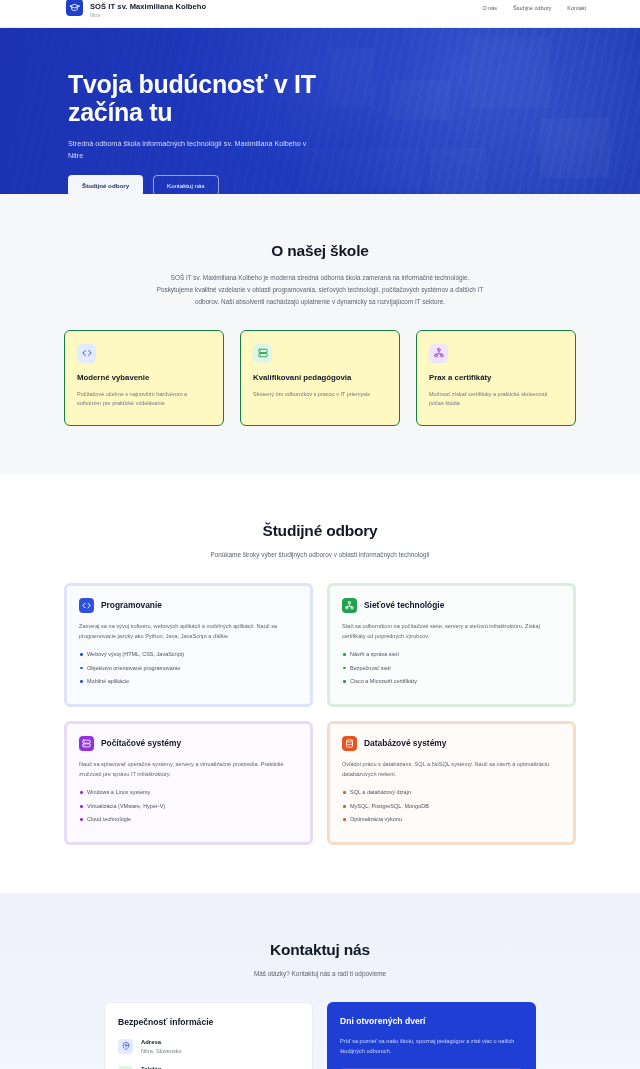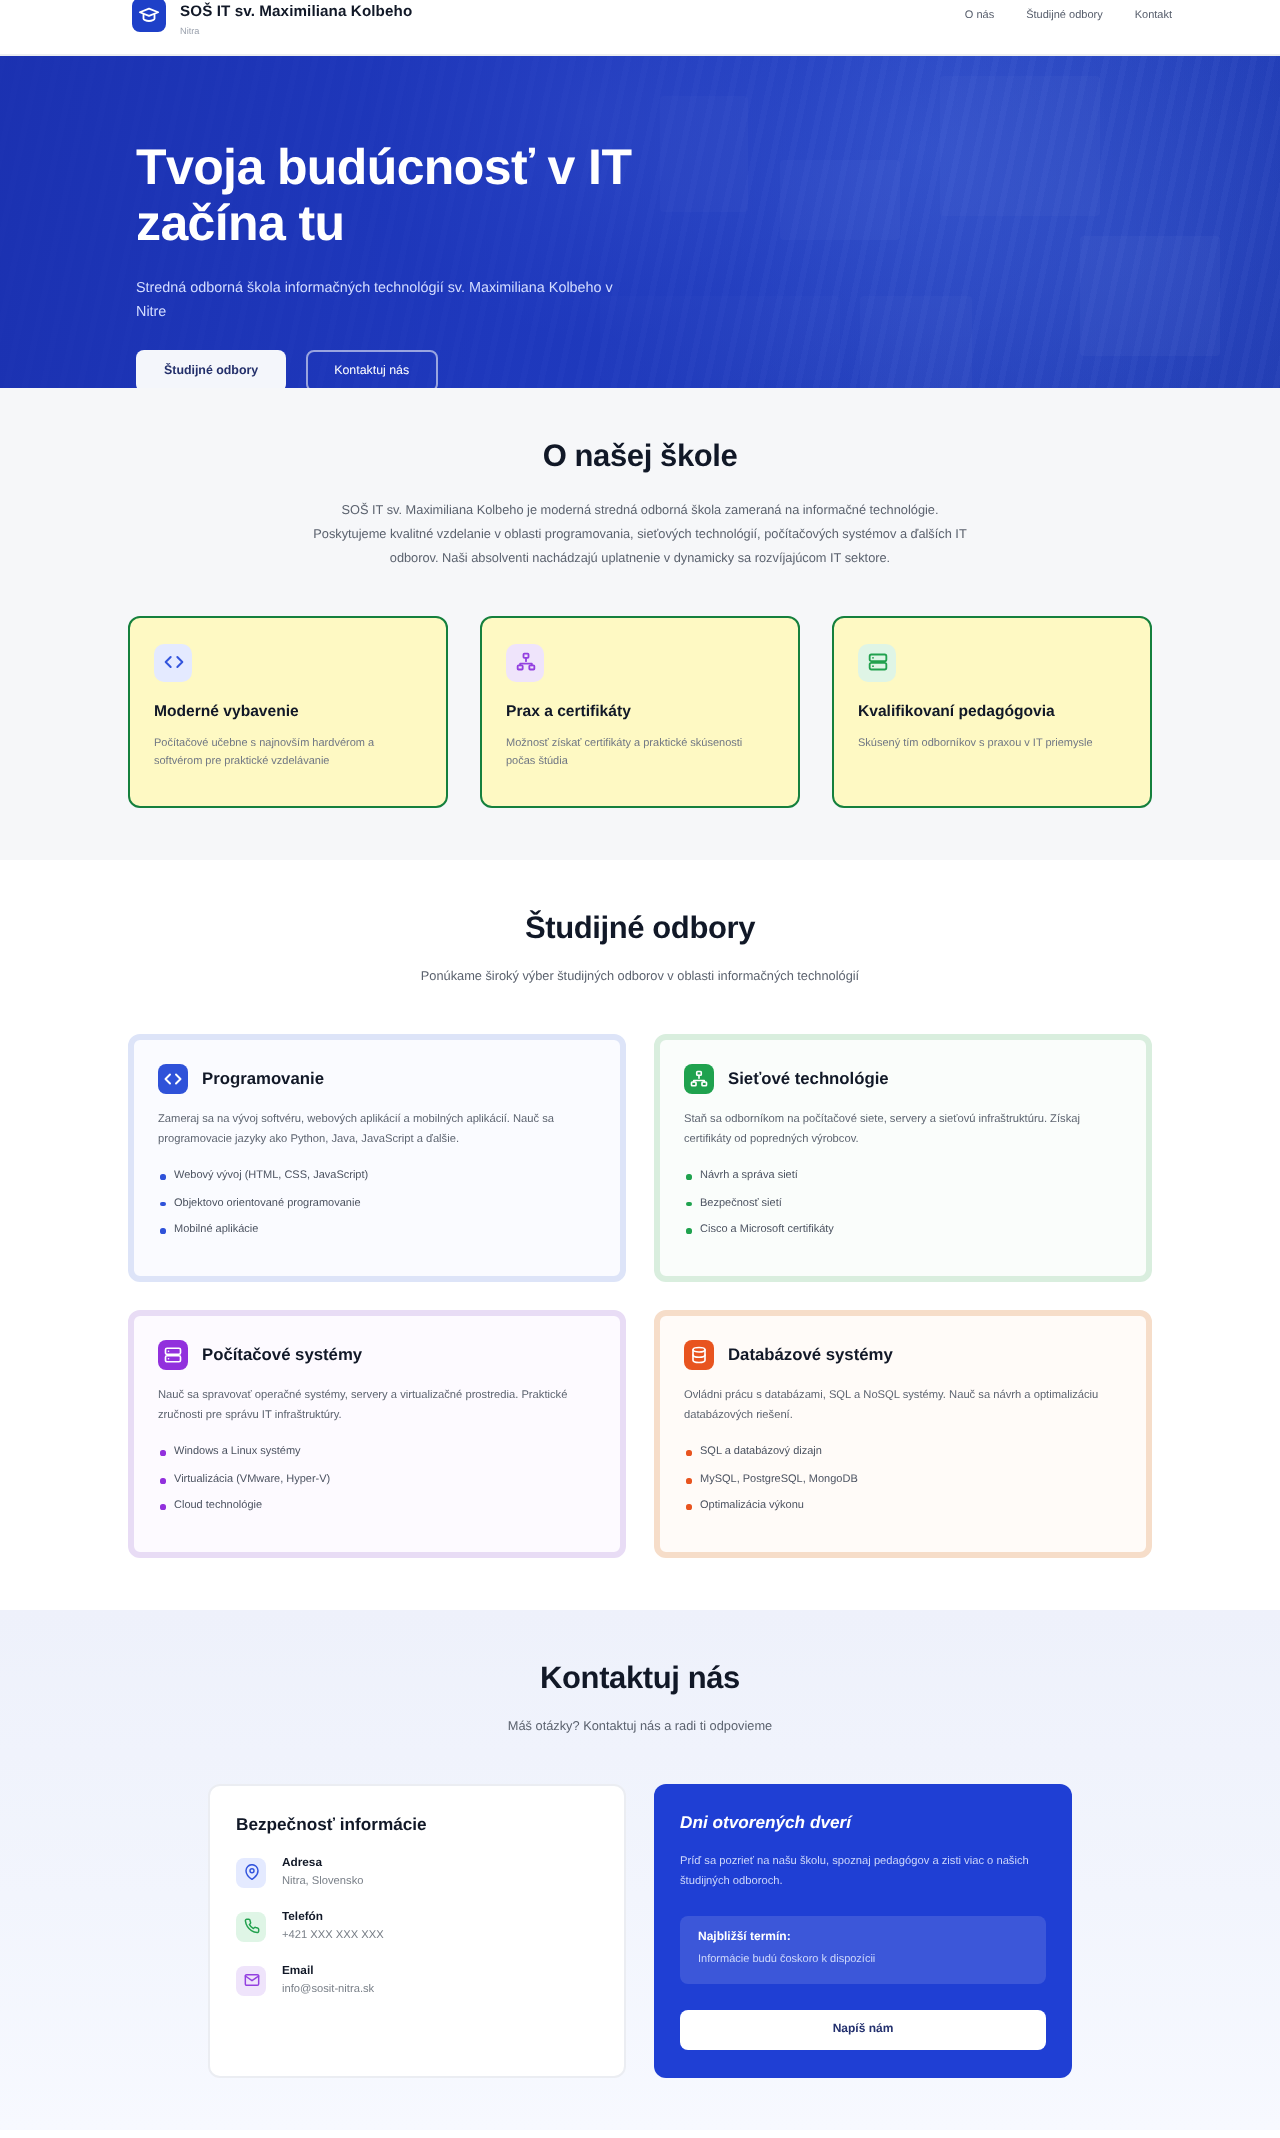--- a/index.html
+++ b/index.html
@@ -89,21 +89,21 @@
     padding: 6px 13px;
     cursor: pointer;
     white-space: nowrap;
     border: 1px solid transparent;
     font-family: inherit;
   }
   .btn-light { background: #f4f6fb; color: #24306b; font-weight: 600; }
   .btn-ghost { background: transparent; color: #ffffff; border-color: rgba(255,255,255,0.55); }
 
   
-  .section { padding: 26px 0; }
+  .section { padding: 48px 0; }
   .section-gray { background: #f6f7f9; }
   .section-white { background: #ffffff; }
   .section-contact {
     background: linear-gradient(180deg, #eef1fb 0%, #f2f5fd 55%, #f7f9ff 100%);
   }
   .container { width: 512px; margin: 0 auto; }
   .section-title {
     text-align: center;
     font-size: 15.5px;
     font-weight: 800;
@@ -236,21 +236,21 @@
   .contact-value { font-size: 5.6px; color: #7a8089; margin-top: 3px; }
 
   .open-days {
     background: #1f3fd4;
     border-radius: 6px;
     padding: 14px 13px 14px;
     color: #ffffff;
     display: flex;
     flex-direction: column;
   }
-  .open-days-title { font-size: 8.6px; font-weight: 700; font-style: italic; }
+  .open-days-title { font-size: 8.6px; font-weight: 700; }
   .open-days-desc {
     margin-top: 10px;
     font-size: 5.6px;
     line-height: 1.8;
     color: #ccd6fb;
   }
   .open-days-box {
     margin-top: 12px;
     background: rgba(255,255,255,0.13);
     border-radius: 4px;
@@ -329,43 +329,43 @@
           <svg viewBox="0 0 24 24" fill="none" stroke="currentColor" stroke-width="2.4" stroke-linecap="round" stroke-linejoin="round">
             <polyline points="16 18 22 12 16 6"></polyline>
               <polyline points="8 6 2 12 8 18"></polyline>
           </svg>
         </div>
         <div class="feature-title">Moderné vybavenie</div>
         <div class="feature-desc">Počítačové učebne s najnovším hardvérom a softvérom pre praktické vzdelávanie</div>
       </div>
 
       <div class="feature-card">
+        <div class="feature-icon ic-green">
+          <svg viewBox="0 0 24 24" fill="none" stroke="currentColor" stroke-width="2.2" stroke-linecap="round" stroke-linejoin="round">
+            <rect x="2" y="3" width="20" height="8" rx="2"></rect>
+              <rect x="2" y="13" width="20" height="8" rx="2"></rect>
+            <line x1="6" y1="7" x2="6.01" y2="7"></line>
+              <line x1="6" y1="17" x2="6.01" y2="17"></line>
+          </svg>
+        </div>
+        <div class="feature-title">Kvalifikovaní pedagógovia</div>
+        <div class="feature-desc">Skúsený tím odborníkov s praxou v IT priemysle</div>
+      </div>
+
+      <div class="feature-card">
         <div class="feature-icon ic-purple">
           <svg viewBox="0 0 24 24" fill="none" stroke="currentColor" stroke-width="2.2" stroke-linecap="round" stroke-linejoin="round">
             <rect x="9" y="2" width="6" height="5" rx="1"></rect>
               <rect x="2" y="16" width="6" height="5" rx="1"></rect>
             <rect x="16" y="16" width="6" height="5" rx="1"></rect>
               <path d="M12 7v4M5 16v-2h14v2"></path>
           </svg>
         </div>
         <div class="feature-title">Prax a certifikáty</div>
         <div class="feature-desc">Možnosť získať certifikáty a praktické skúsenosti počas štúdia</div>
-      </div>
-
-      <div class="feature-card">
-        <div class="feature-icon ic-green">
-          <svg viewBox="0 0 24 24" fill="none" stroke="currentColor" stroke-width="2.2" stroke-linecap="round" stroke-linejoin="round">
-            <rect x="2" y="3" width="20" height="8" rx="2"></rect>
-              <rect x="2" y="13" width="20" height="8" rx="2"></rect>
-            <line x1="6" y1="7" x2="6.01" y2="7"></line>
-              <line x1="6" y1="17" x2="6.01" y2="17"></line>
-          </svg>
-        </div>
-        <div class="feature-title">Kvalifikovaní pedagógovia</div>
-        <div class="feature-desc">Skúsený tím odborníkov s praxou v IT priemysle</div>
       </div>
 
     </div>
   </div>
 </section>
 
 <section class="section section-white">
   <div class="container">
     <h2 class="section-title">Študijné odbory</h2>
     <p class="section-lead section-lead-sm">Ponúkame široký výber študijných odborov v oblasti informačných technológií</p>

